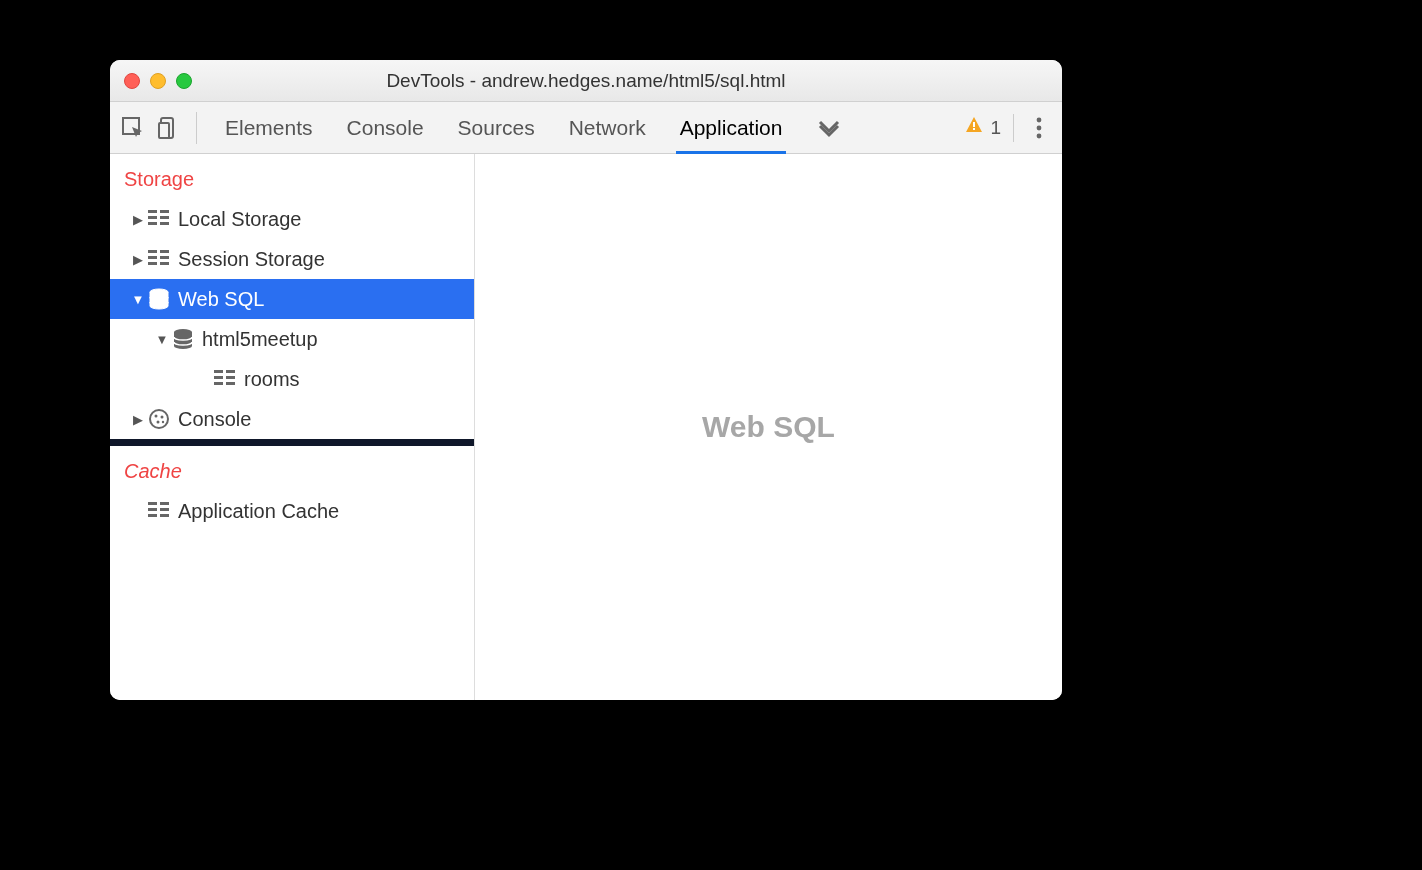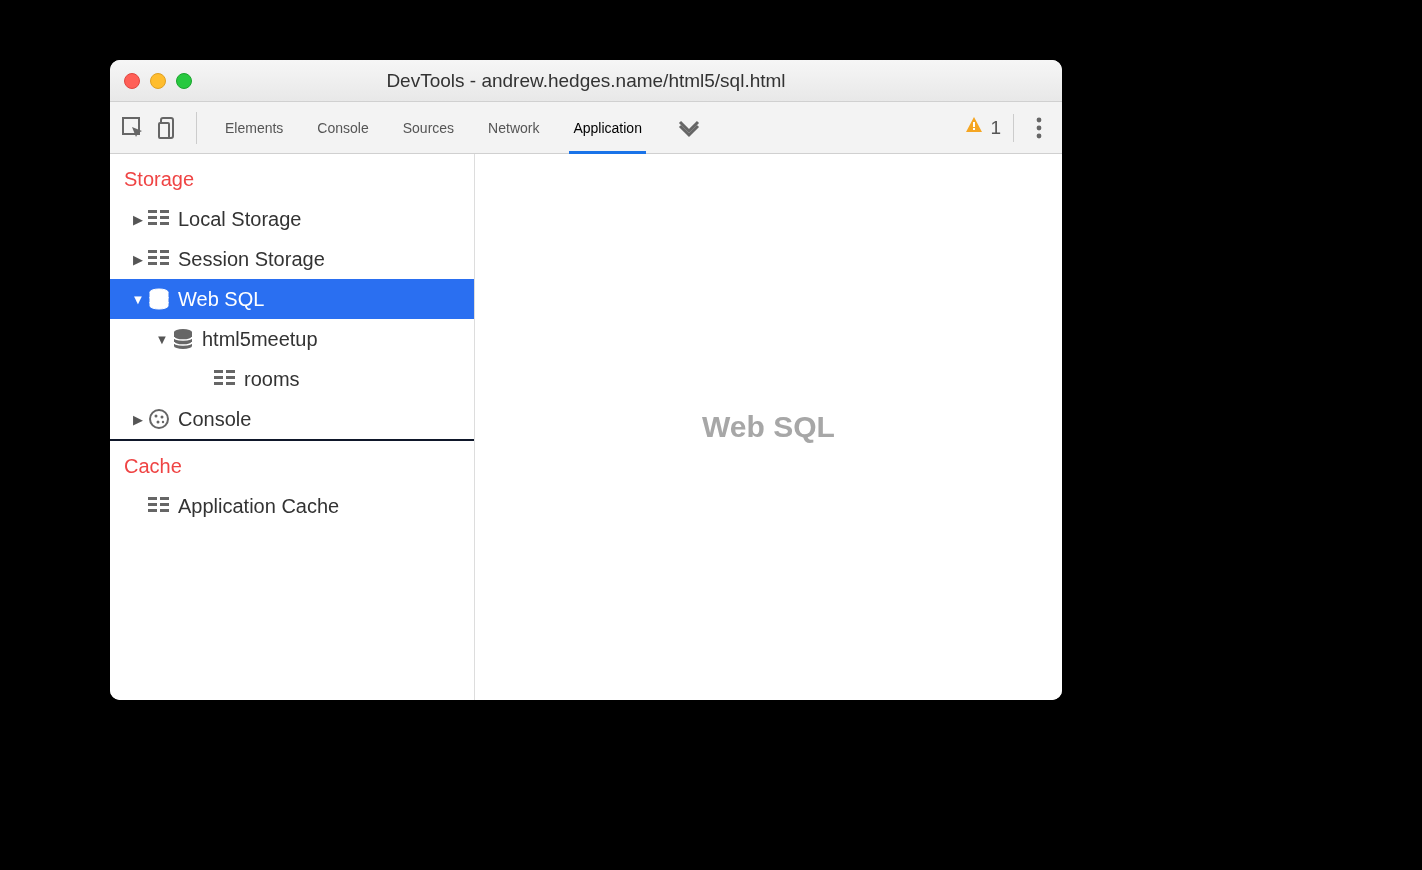--- a/index.html
+++ b/index.html
@@ -69,21 +69,21 @@
     .toolbar-left svg { display: block; }
     .tabs {
       display: flex;
       gap: 34px;
       margin-left: 28px;
       height: 100%;
       align-items: center;
     }
     .tab {
       color: #555;
-      font-size: 14px;
+      font-size: 21px;
       cursor: default;
       height: 100%;
       display: flex;
       align-items: center;
       position: relative;
     }
     .tab.active {
       color: #000000;
     }
     .tab.active::after {
@@ -127,21 +127,21 @@
       overflow-y: auto;
       font-size: 20px;
       color: #333;
     }
     .section-header {
       padding: 14px 14px 8px 14px;
       color: #ef4444;
       font-size: 20px;
       border-bottom: none;
     }
-    .section-header.second { border-top: 2px solid #0f172a; }
+    .section-header.second { border-top: 7px solid #0f172a; font-style: italic; }
     .tree-row {
       display: flex;
       align-items: center;
       height: 40px;
       padding-left: 10px;
       white-space: nowrap;
     }
     .tree-row.selected {
       background: #2a6ff1;
       color: #fff;

